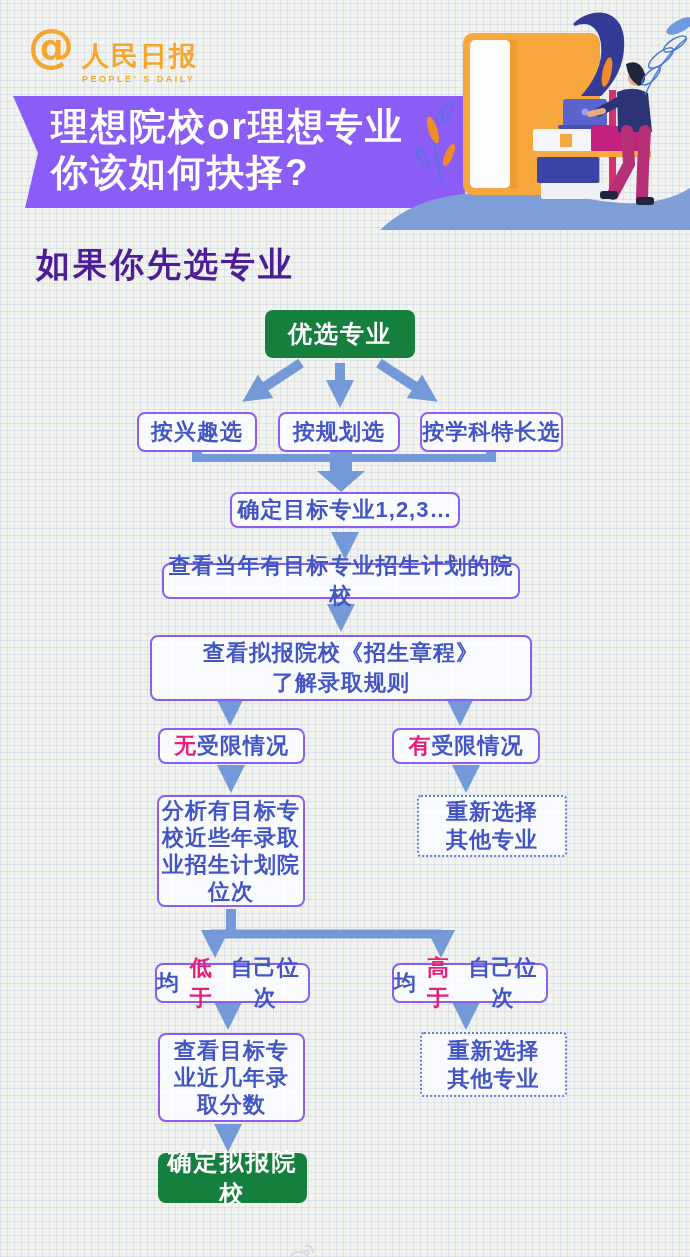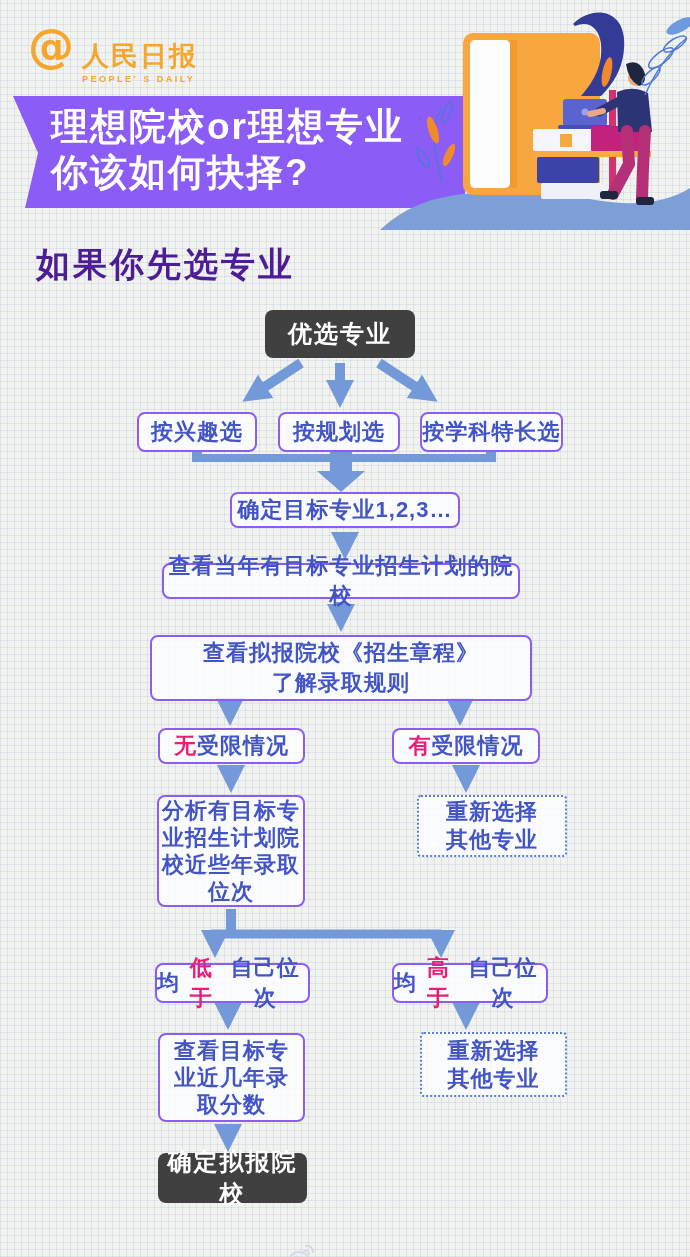--- a/index.html
+++ b/index.html
@@ -27,21 +27,21 @@
   .illus{left:345px;top:0;z-index:2;}
   
   .section-title{left:36px;top:242px;font-size:34px;font-weight:bold;color:#4c1d95;letter-spacing:3px;}
   
   .node{
     position:absolute;box-sizing:border-box;background:rgba(252,253,255,.85);
     border:2px solid #8b5cf6;border-radius:8px;color:#4355C6;
     font-weight:bold;display:flex;flex-direction:column;align-items:center;justify-content:center;
     font-size:22px;text-align:center;letter-spacing:1px;z-index:3;
   }
-  .node-solid{background:#404040;border:none;border-radius:8px;color:#fff;font-size:24px;letter-spacing:2px;}
+  .node-solid{background:#15803d;border:none;border-radius:8px;color:#fff;font-size:24px;letter-spacing:2px;}
   .node-dotted{border:2px dotted #5A7ED6;border-radius:4px;margin-left:27px;}
   .em{color:#EC1C77;}
   .nline{display:block;line-height:27px;}
   .connectors{left:0;top:0;z-index:2;pointer-events:none;}
   
   .watermark{left:288px;top:1226px;display:flex;align-items:center;gap:7px;color:#D4DAE5;}
   .watermark-text{font-size:21px;font-weight:bold;letter-spacing:1px;margin-top:31px;}
 </style>
 </head>
 <body>
@@ -172,22 +172,22 @@
   <span class="em">无</span>
     <span>受限情况</span>
 </div>
 <div class="node" style="left:392px;top:728px;width:148px;height:36px;flex-direction:row;">
   <span class="em">有</span>
     <span>受限情况</span>
 </div>
 
 <div class="node" style="left:157px;top:795px;width:148px;height:112px;">
   <span class="nline">分析有目标专</span>
+  <span class="nline">校近些年录取</span>
   <span class="nline">业招生计划院</span>
-  <span class="nline">校近些年录取</span>
   <span class="nline">位次</span>
 </div>
 
 <div class="node node-dotted" style="left:390px;top:795px;width:150px;height:62px;">
   <span class="nline" style="line-height:28px">重新选择</span>
   <span class="nline" style="line-height:28px">其他专业</span>
 </div>
 
 <div class="node" style="left:155px;top:963px;width:155px;height:40px;flex-direction:row;">
   <span>均</span>

